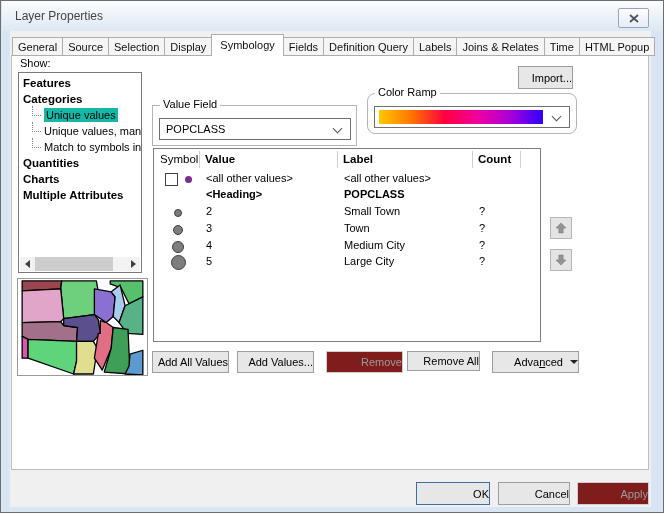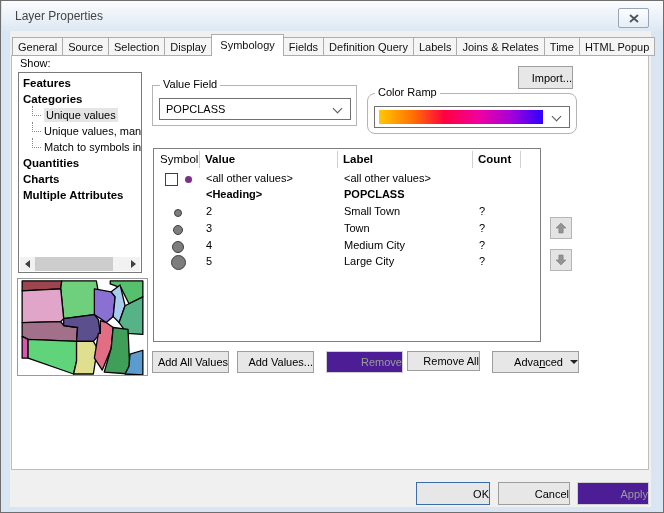--- a/index.html
+++ b/index.html
@@ -12,30 +12,30 @@
   .tabs { position:absolute; left:11px; top:33px; height:22px; display:flex; align-items:flex-end; z-index:3; white-space:nowrap;text-align:right; }
   .tab { height:19px; line-height:18px; padding:0 5px; background:#f5f5f5; border:1px solid #adadad; border-left:none; color:#111; }
   .tab:first-child { border-left:1px solid #adadad; }
   .tab.active { height:22px; line-height:20px; background:#fff; border:1px solid #adadad; border-bottom:none; padding:0 8px; margin-left:-1px; position:relative; z-index:4; }
   .page { position:absolute; left:10px; top:54px; width:638px; height:415px; background:#fff; border:1px solid #bdbdbd; z-index:2; }
   .lbl { position:absolute; color:#000; }
   .listbox { position:absolute; left:17px; top:71px; width:124px; height:201px; background:#fff; border:1px solid #7a7a7a; overflow:hidden; z-index:3; }
   .li { height:16px; line-height:16px; padding-left:4px; white-space:nowrap; }
   .li.bold { font-weight:bold; font-size:11.5px; }
   .li .tree { display:inline-block; width:9px; height:10px; border-left:1px dotted #888; border-bottom:1px dotted #888; margin:0 3px 0 9px; transform:translateY(-3px); }
-  .li .sel { background:#e5e5e5; padding:1px 2px; }
+  .li .sel { background:#14b8a6; padding:1px 2px; }
   .hscroll { position:absolute; left:1px; bottom:1px; width:120px; height:14px; background:#f2f2f2; display:flex; align-items:center; }
   .sb-btn { width:14px; height:14px; display:flex; align-items:center; justify-content:center; }
   .tri-l { width:0; height:0; border-top:4px solid transparent; border-bottom:4px solid transparent; border-right:5px solid #404040; }
   .tri-r { width:0; height:0; border-top:4px solid transparent; border-bottom:4px solid transparent; border-left:5px solid #404040; }
   .sb-thumb { width:78px; height:14px; background:#cdcdcd; margin-left:1px; }
   .map { position:absolute; left:16px; top:277px; width:131px; height:98px; border:1px solid #9a9a9a; background:#fff; z-index:3; }
   .descbox { position:absolute; left:150px; top:62px; width:358px; height:26px; border:1px solid #a3a3a3; background:#fff; font-weight:bold; font-size:11.5px; line-height:24px; padding-left:4px; z-index:3; }
   .btn { position:absolute; background:#e7e7e7; border:1px solid #9e9e9e; font-size:11px; display:flex; align-items:center; justify-content:flex-end; color:#000; }
-  .btn.disabled { background:#4c1d95; border-color:#cfcfcf; color:#9b9b9b; }
+  .btn.disabled { background:#7f1d1d; border-color:#cfcfcf; color:#9b9b9b; }
   .group { position:absolute; border:1px solid #b4b4b4; z-index:3; }
   .group-label { position:absolute; top:-8px; left:7px; background:#fff; padding:0 3px; font-size:11px; }
   .combo { position:absolute; background:#fff; border:1px solid #707070; display:flex; align-items:center; }
   .chev { width:7px; height:7px; border-right:1.5px solid #555; border-bottom:1.5px solid #555; transform:rotate(45deg); position:absolute; right:9px; top:6px; }
   .ramp { position:absolute; left:4px; top:3px; width:164px; height:14px; }
   .table { position:absolute; left:152px; top:147px; width:388px; height:194px; background:#fff; border:1px solid #7f7f7f; z-index:3; }
   .th { position:absolute; top:4px; font-size:11.5px; }
   .th.b { font-weight:bold; }
   .vsep { position:absolute; top:2px; height:17px; width:1px; background:#d0d0d0; }
   .trow { position:absolute; left:1px; width:384px; height:17px; }
@@ -127,21 +127,21 @@
         <polygon points="113,76 126,72 126,97 108,96 112,88" fill="#5b9bd0"></polygon>
       </g>
     </svg>
   </div>
 
 
   <div class="btn" style="left:517px; top:65px; width:55px; height:23px; z-index:3;">
       <span>Import...</span>
     </div>
 
-  <div class="group" style="left:151px; top:84px; width:205px; height:41px;">
+  <div class="group" style="left:151px; top:104px; width:205px; height:41px;">
     <span class="group-label">Value Field</span>
     <div class="combo" style="left:6px; top:12px; width:192px; height:22px;">
       <span style="padding-left:6px;">POPCLASS</span>
       <span class="chev"></span>
     </div>
   </div>
 
   <div class="group" style="left:366px; top:92px; width:210px; height:41px;border-radius:8px;">
     <span class="group-label">Color Ramp</span>
     <div class="combo" style="left:6px; top:12px; width:196px; height:22px;">

